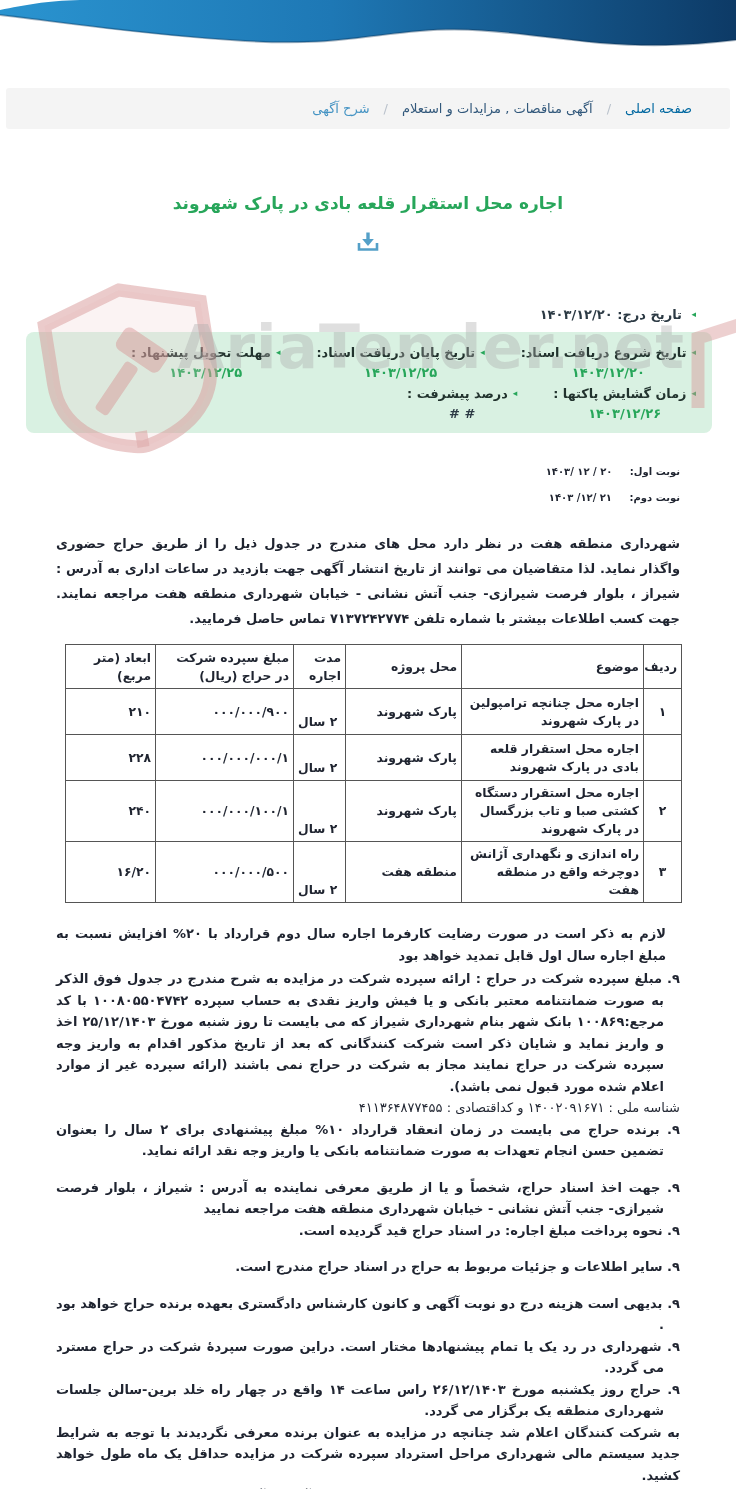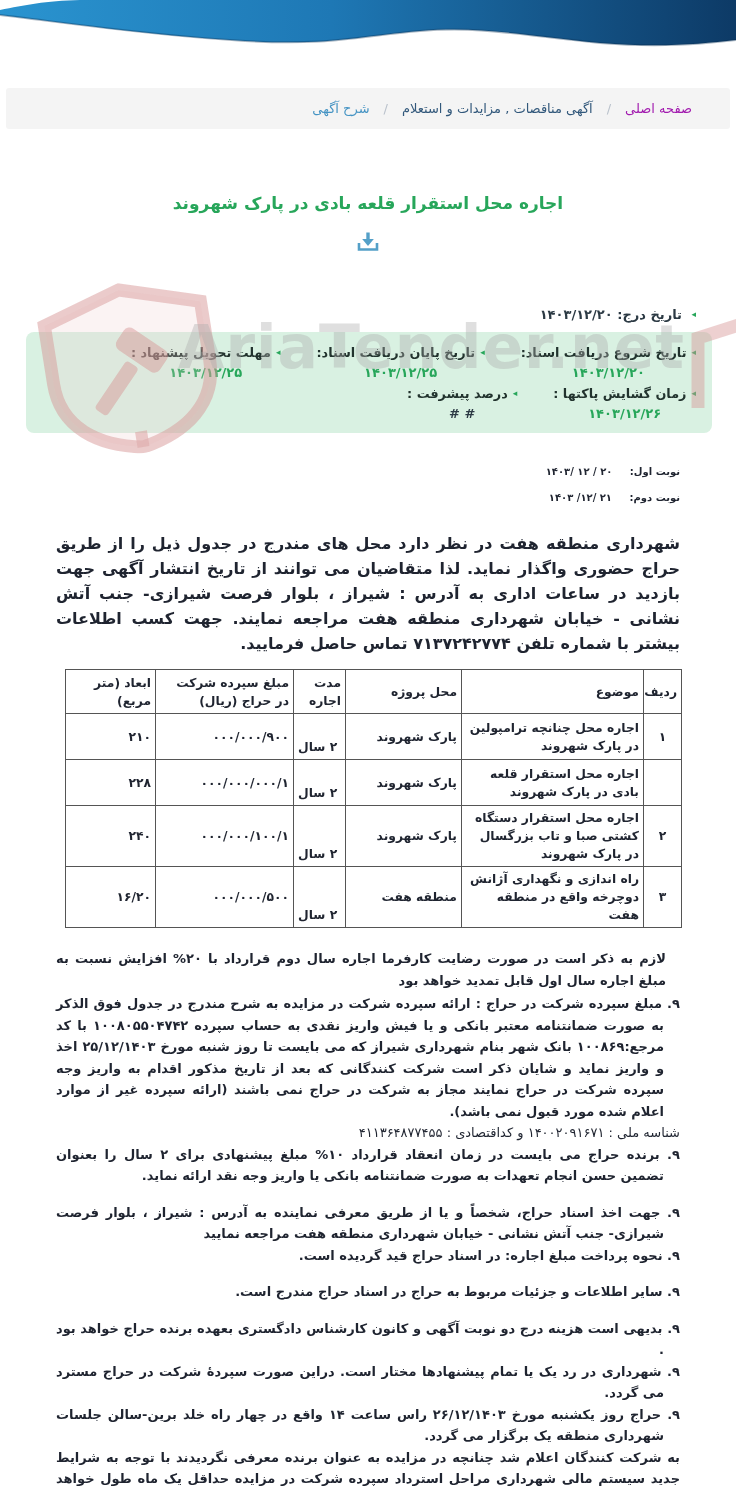--- a/index.html
+++ b/index.html
@@ -8,21 +8,21 @@
   .page { position:relative; width:736px; height:1489px; margin:0 auto; background:#fff; overflow:hidden; direction:rtl; }
 
   
   .wave-wrap { position:relative; width:736px; height:56px; direction:ltr; }
   .wave-wrap svg { display:block; }
 
   
   .crumb-bar { margin:32px 6px 0 6px; height:41px; background:#f4f4f4; border-radius:3px;
                display:flex; align-items:center; padding-right:38px; font-size:13px; }
   .crumb-bar span { margin-left:14px; }
-  .crumb-home { color:#a21caf; cursor:pointer; }
+  .crumb-home { color:#0369a1; cursor:pointer; }
   .crumb-sep { color:#b9c1cb; }
   .crumb-section { color:#32587b; cursor:pointer; }
   .crumb-current { color:#4493c3; }
 
   
   .doc-title { margin-top:64px; text-align:center; color:#27a65a; font-size:17px; font-weight:bold; }
   .dl-row { margin-top:18px; text-align:center; height:22px; }
   .dl-btn { display:inline-block; cursor:pointer; }
 
   
@@ -43,21 +43,21 @@
   .wm-text { position:absolute; left:178px; top:36px; font-size:60px; font-weight:bold;
              color:rgba(172,172,172,.38); letter-spacing:1px; white-space:nowrap; }
   .wm-edge { position:absolute; right:-16px; top:40px; opacity:.75; }
 
   
   .pub { margin:26px 56px 0 56px; font-size:10px; font-weight:bold; color:#1f2430; }
   .pub-row { line-height:26px; }
   .pub-row .val { margin-right:14px; }
 
   
-  .intro { margin:20px 56px 0 56px; font-size:16px; font-weight:bold; color:#1f2430;
+  .intro { margin:20px 56px 0 56px; font-size:13px; font-weight:bold; color:#1f2430;
            line-height:25px; text-align:justify; }
 
   
   .tbl-wrap { margin:13px 54px 0 0; }
   table { border-collapse:collapse; table-layout:fixed; width:616px; direction:rtl; }
   th, td { border:1px solid #555; font-size:12.3px; font-weight:bold; color:#1f2430;
            line-height:18px; padding:3px 4px; vertical-align:middle; }
   th { height:44px; text-align:right; }
   td { height:46px; }
   .c-row   { text-align:center; }

